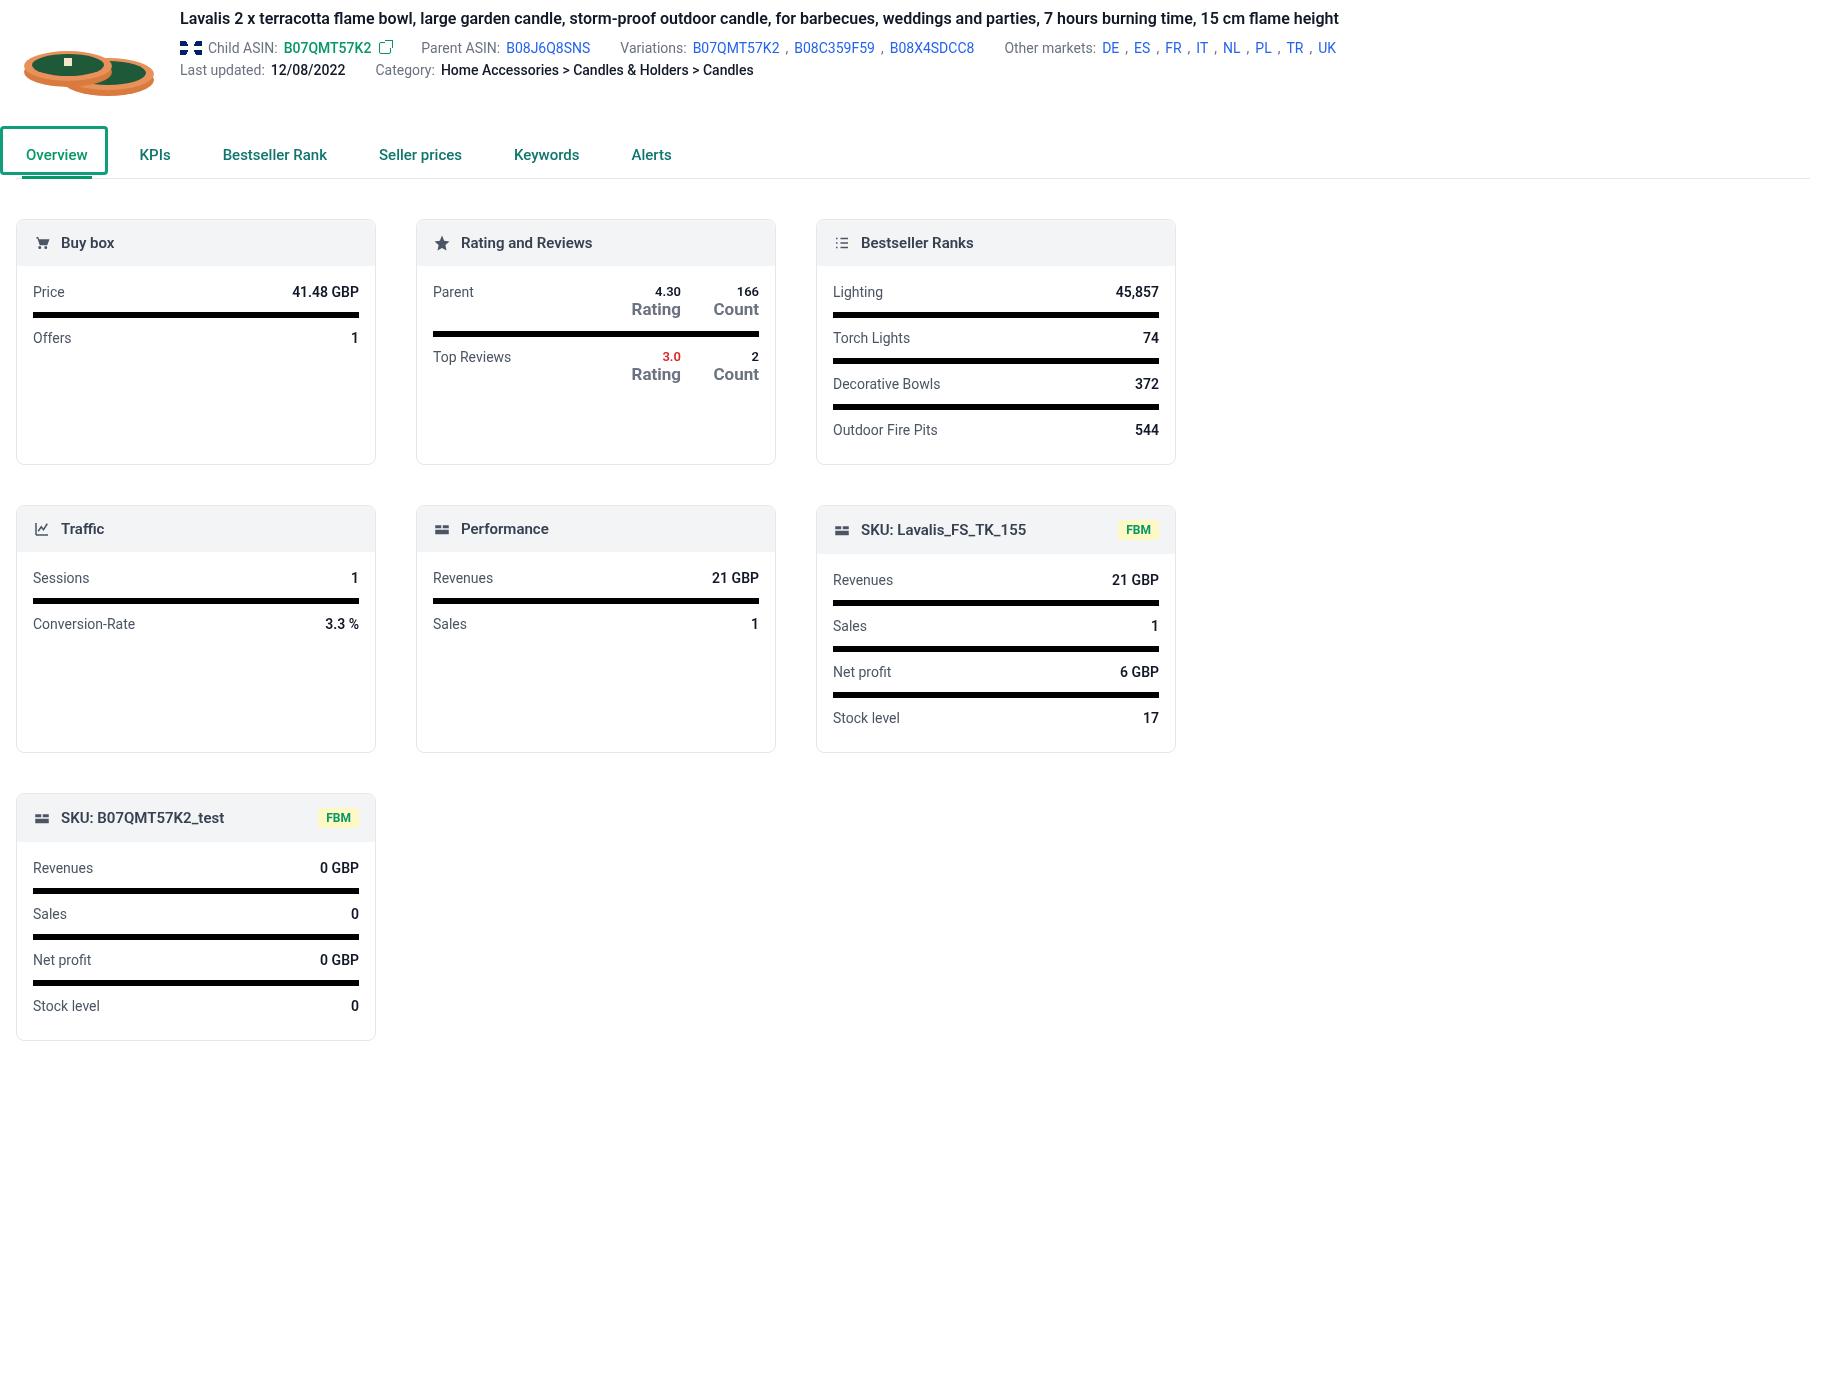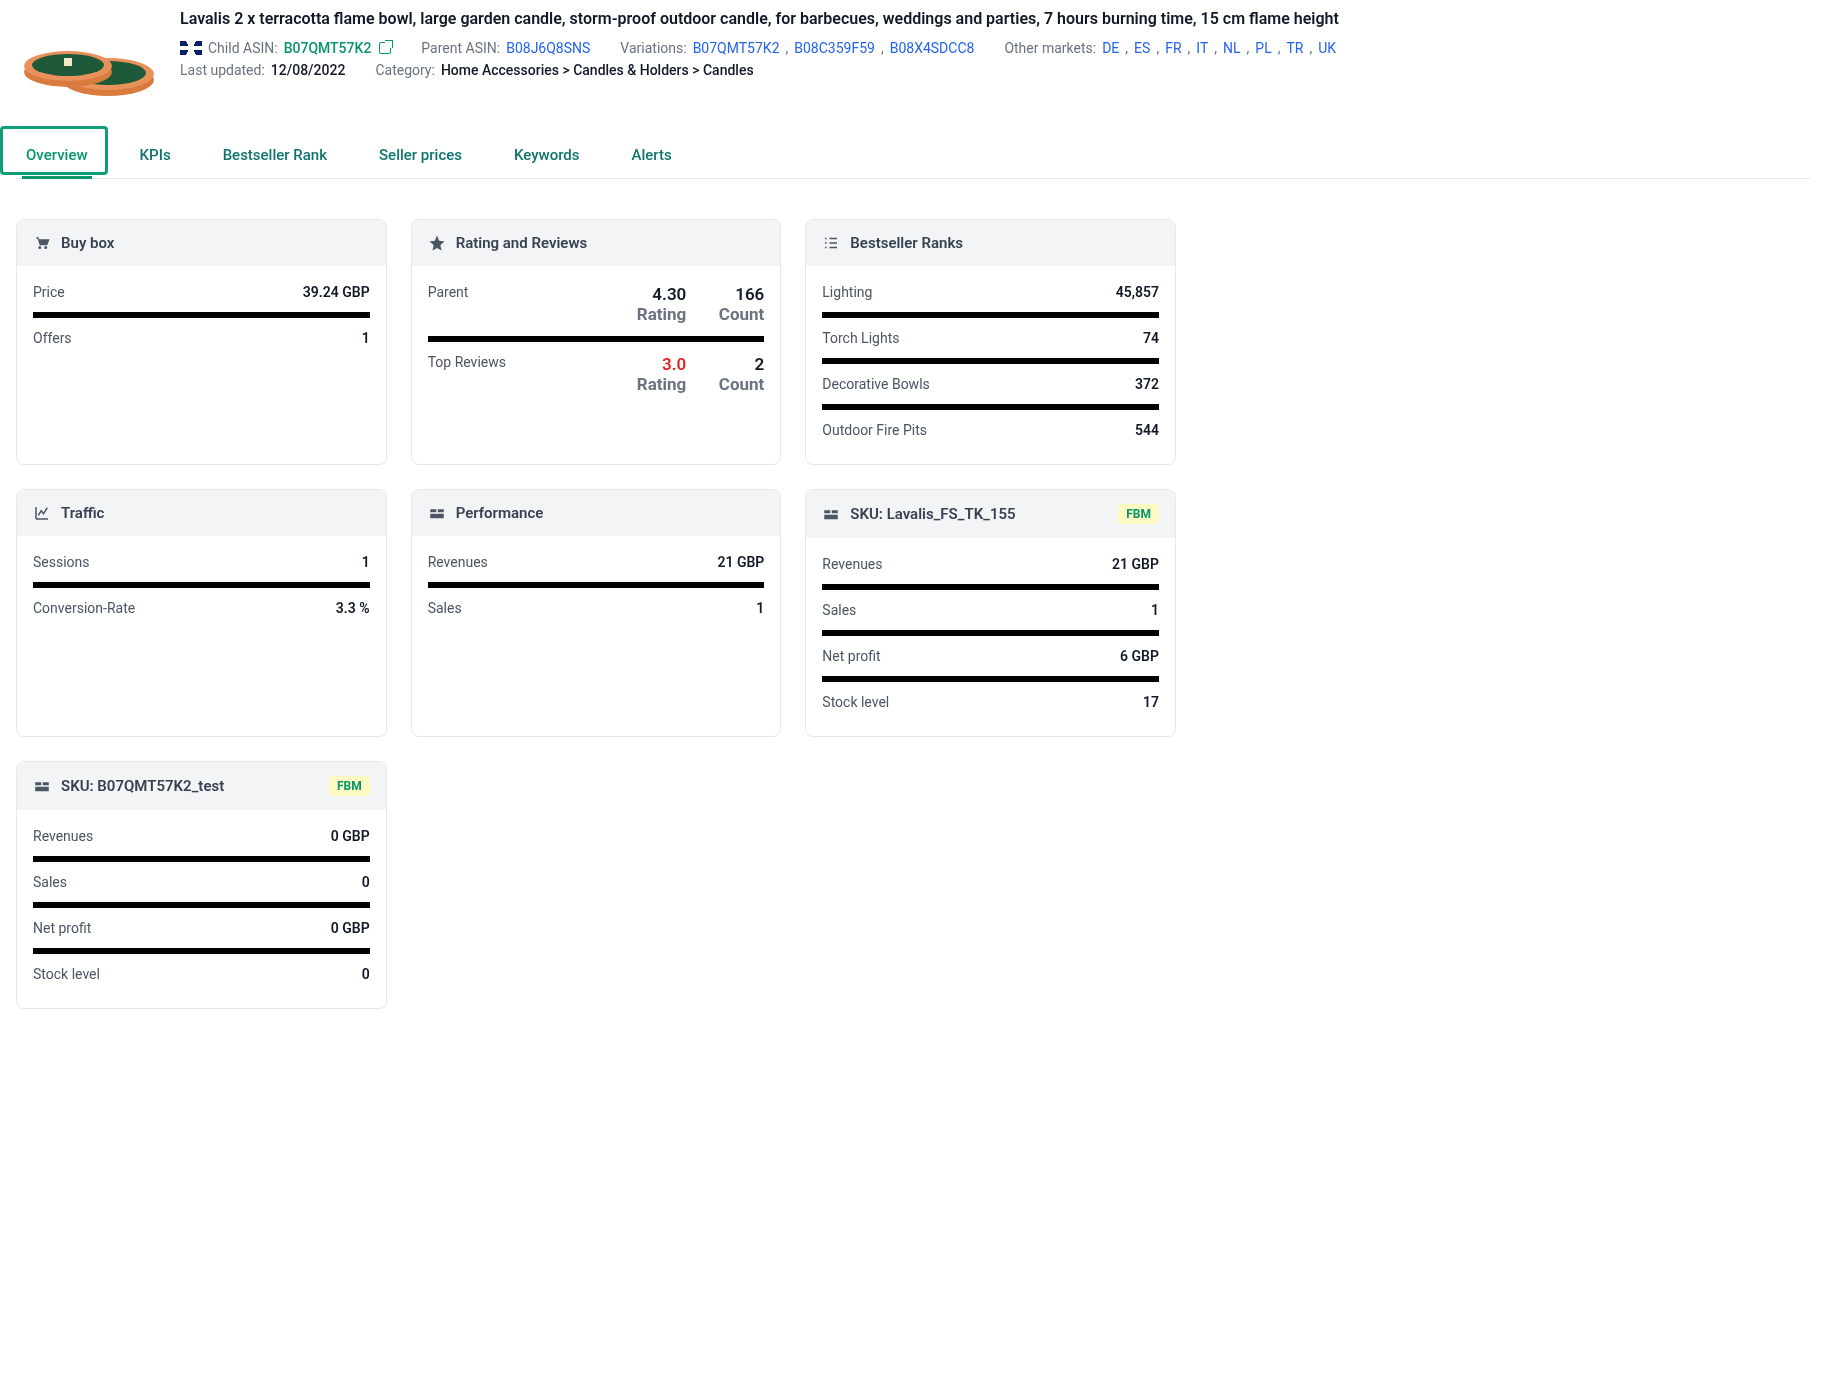--- a/index.html
+++ b/index.html
@@ -85,21 +85,21 @@
   .active-ring {
     position: absolute; border: 3px solid #0f9e7a;
     border-radius: 4px; pointer-events: none;
     left: 0; top: 126px; width: 108px; height: 49px;
   }
 
   
   .cards-grid {
     display: grid;
     grid-template-columns: repeat(3, 1fr);
-    gap: 24px;
+    gap: 40px;
     margin-top: 40px;
     max-width: 1160px;
   }
   .card {
     border: 1px solid #e5e7eb;
     border-radius: 8px;
     overflow: hidden;
     background: #fff;
   }
   .card-header {
@@ -120,21 +120,21 @@
     padding: 12px 0;
     border-bottom: 6px solid #000000;
   }
   .row:last-child { border-bottom: none; }
   .row .label { color: #4b5563; }
   .row .value { font-weight: 600; color: #111827; text-align: right; }
   .mini { font-size: 17px; color: #6b7280; font-weight: 700; }
   .neg { color: #dc2626; }
   .row.tworight .value { display:flex; gap: 30px; }
   .row.tworight .col { text-align: right; min-width: 48px; }
-  .row.tworight .col .big { font-weight: 600; color:#111827; font-size: 17px; }
+  .row.tworight .col .big { font-weight: 600; color:#111827; font-size: 13px; }
   .row.tworight .col .big.neg { color:#dc2626; }
 
   .icon { width: 18px; height: 18px; display:inline-block; }
 </style>
 </head>
 <body>
 
 <div class="product-header">
   <div class="product-thumb">
     <svg class="thumb-svg" viewBox="0 0 140 90">
@@ -209,21 +209,21 @@
   <div class="card">
     <div class="card-header">
       <svg class="icon" viewBox="0 0 24 24" fill="#4b5563">
           <path d="M7 4h-2l-1 2h2l3 9h10l3-8h-14zM9 20a2 2 0 100-4 2 2 0 000 4zm8 0a2 2 0 100-4 2 2 0 000 4z"></path>
         </svg>
       <span>Buy box</span>
     </div>
     <div class="card-body">
       <div class="row">
           <span class="label">Price</span>
-          <span class="value">39.24 GBP</span>
+          <span class="value">41.48 GBP</span>
         </div>
       <div class="row">
           <span class="label">Offers</span>
           <span class="value">1</span>
         </div>
     </div>
   </div>
 
   <div class="card">
     <div class="card-header">

